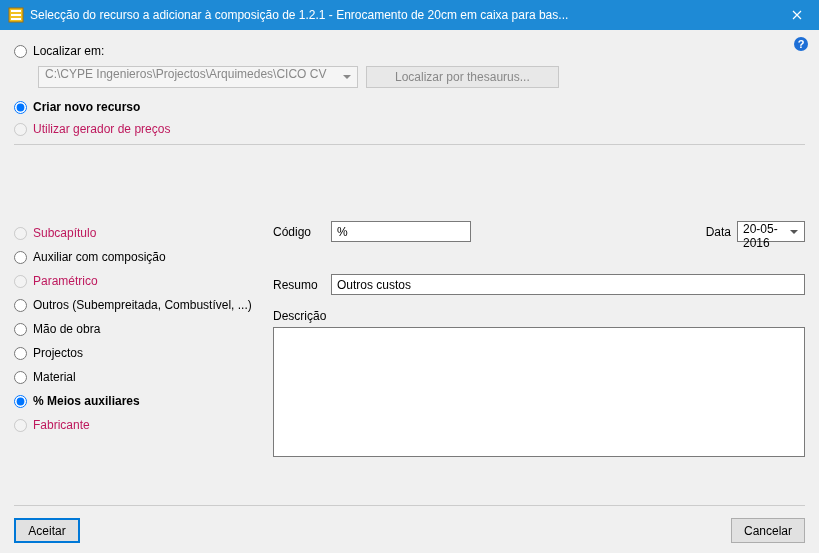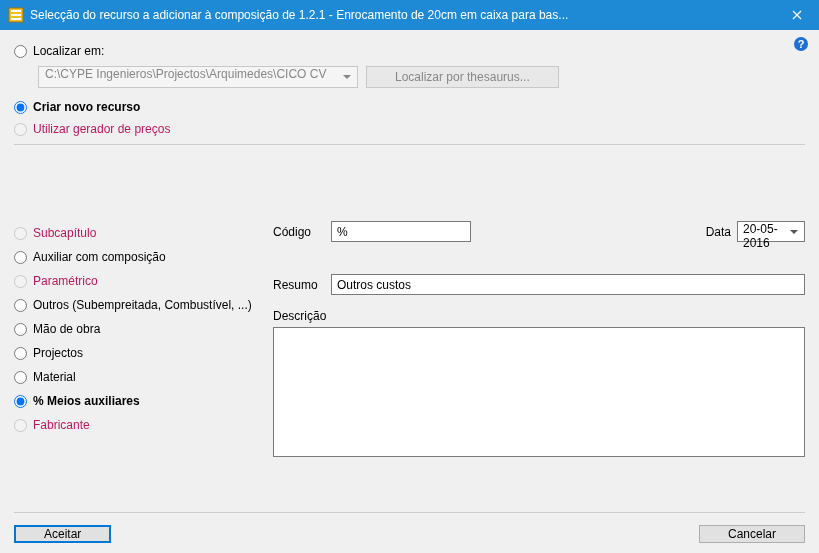--- a/index.html
+++ b/index.html
@@ -190,26 +190,26 @@
   display: flex;
   position: relative;
 }
 .button-row {
   display: flex;
   justify-content: space-between;
   padding-top: 12px;
 }
 .dlg-btn {
   min-width: 66px;
-  height: 18px;
+  height: 25px;
   border: 1px solid #adadad;
   background: #e1e1e1;
   font-size: 12px;
   cursor: pointer;
-  padding: 0 28px;
+  padding: 0 12px;
 }
 .dlg-btn.primary {
   border: 2px solid #0078d7;
 }
 .bottom-line {
   border-top: 1px solid #ccc;
   margin-top: 8px;
 }
 </style>
 </head>

